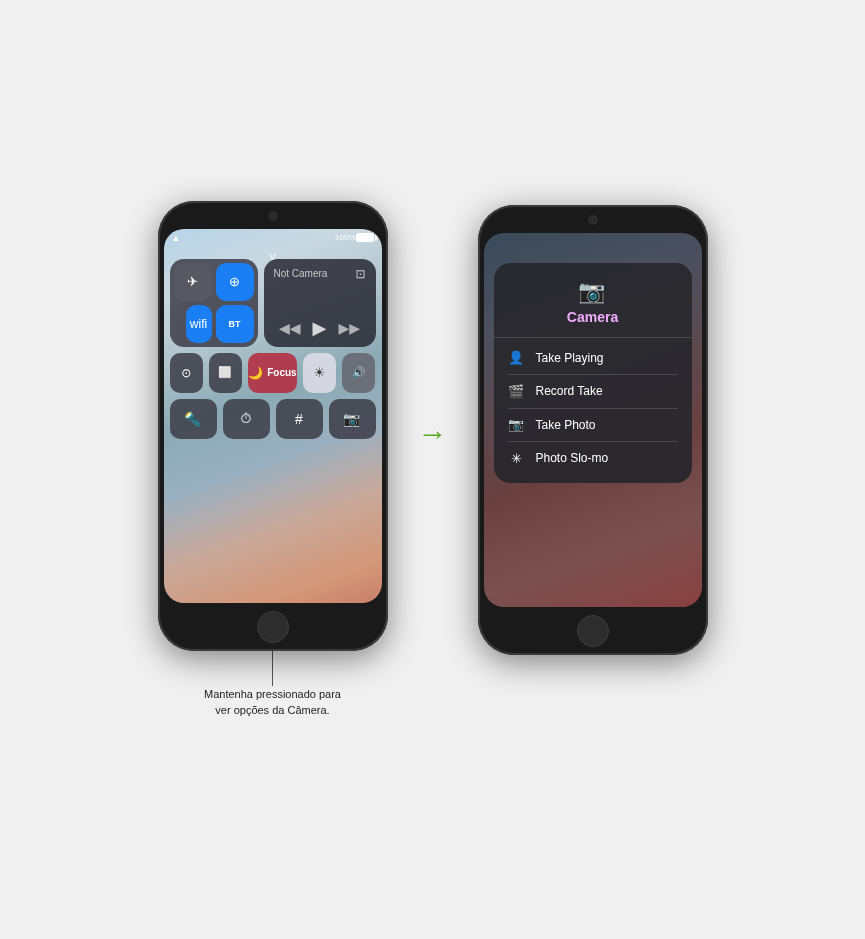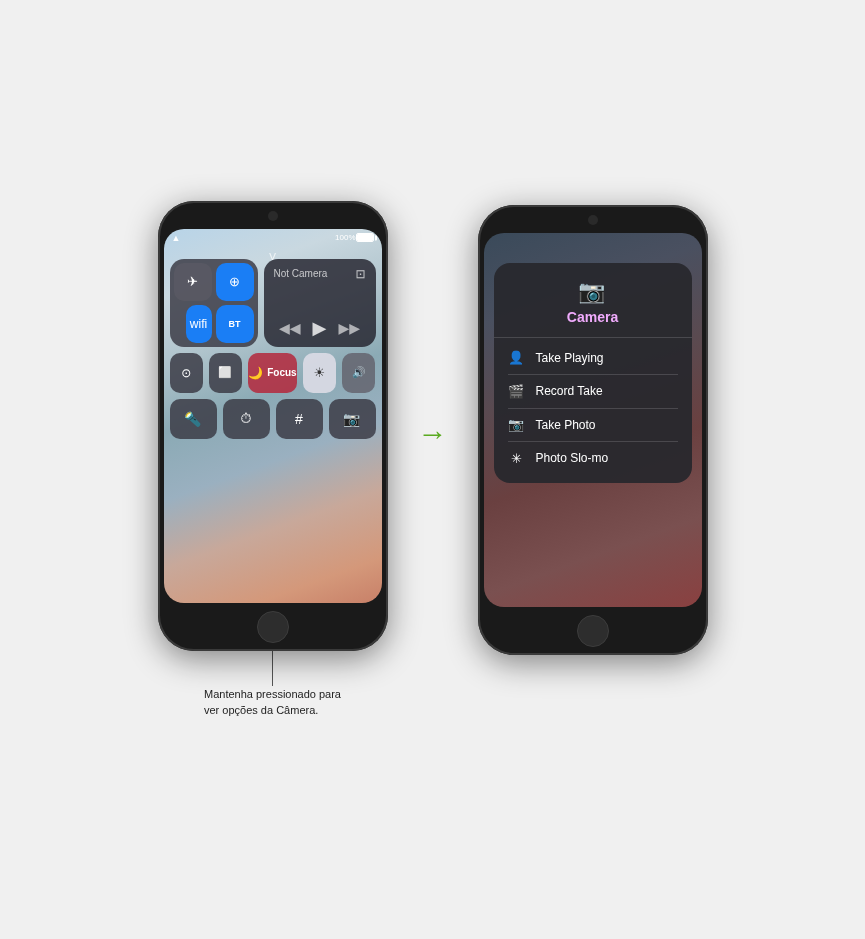--- a/index.html
+++ b/index.html
@@ -465,21 +465,21 @@
               <div class="cc-camera-btn">📷</div>
             </div>
 
           </div>
         </div>
       </div>
     </div>
 
     <div style="display:flex;flex-direction:column;align-items:center;margin-top:0;">
       <div style="width:1px;height:35px;background:#555;"></div>
-      <div style="font-size:11px;color:#222;max-width:155px;line-height:1.5;">Mantenha pressionado para<br>ver opções da Câmera.</div>
+      <div style="font-size:11px;color:#222;text-align:center;max-width:155px;line-height:1.5;">Mantenha pressionado para<br>ver opções da Câmera.</div>
     </div>
   </div>
 
   <div class="arrow-container">
     <div style="font-size:30px;color:#5aaa20;font-weight:bold;">→</div>
   </div>
 
   <div class="iphone-wrapper" style="margin-bottom:60px;">
     <div class="iphone">
       <div class="iphone-notch"></div>

